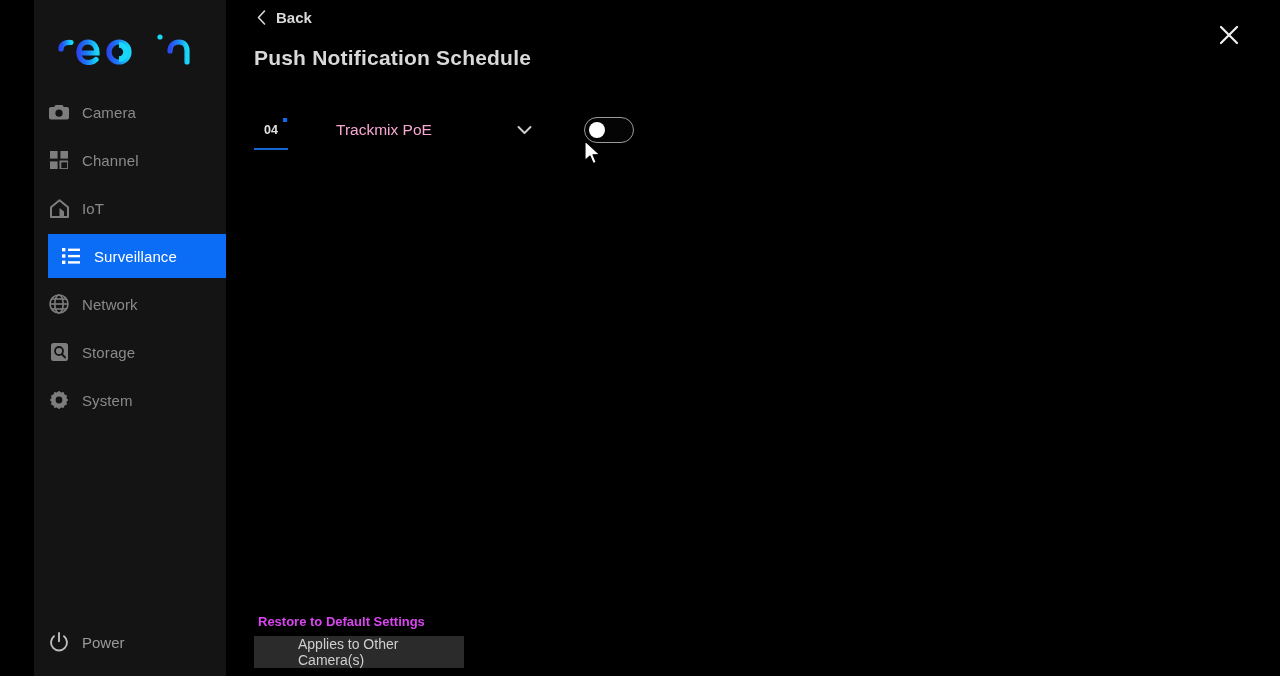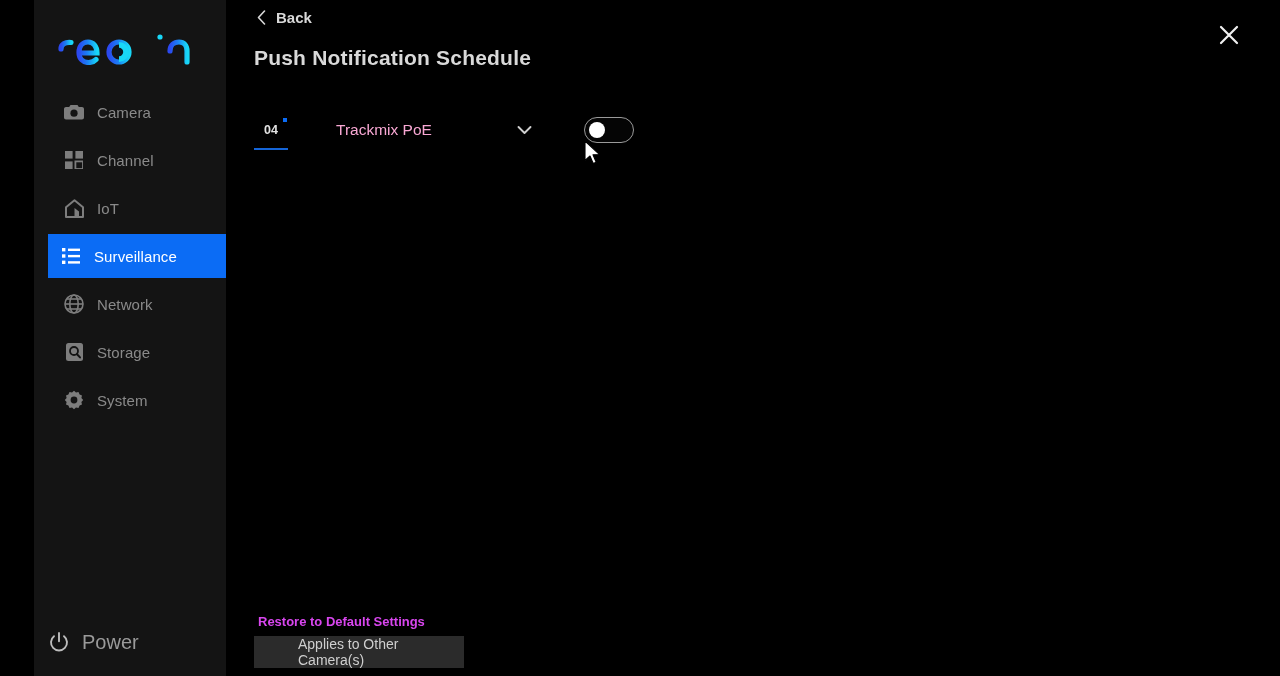--- a/index.html
+++ b/index.html
@@ -46,21 +46,21 @@
     left: 0;
     top: 90px;
     width: 192px;
   }
 
   .nav-item {
     position: relative;
     display: flex;
     align-items: center;
     height: 44px;
-    padding-left: 29px;
+    padding-left: 14px;
     margin-bottom: 4px;
     color: #8a8a8a;
     font-size: 15px;
     letter-spacing: 0.1px;
     cursor: pointer;
   }
   .nav-item .nav-icon {
     width: 22px;
     height: 22px;
     margin-right: 12px;
@@ -82,21 +82,21 @@
   .nav-item.active .nav-icon { margin-left: 4px; }
 
   .power-item {
     position: absolute;
     left: 14px;
     top: 620px;
     display: flex;
     align-items: center;
     height: 44px;
     color: #9a9a9a;
-    font-size: 20px;
+    font-size: 15px;
     cursor: pointer;
   }
   .power-item .nav-icon {
     width: 22px; height: 22px; margin-right: 12px;
     display: flex; align-items: center; justify-content: center;
   }
 
   
   #main {
     position: absolute;

